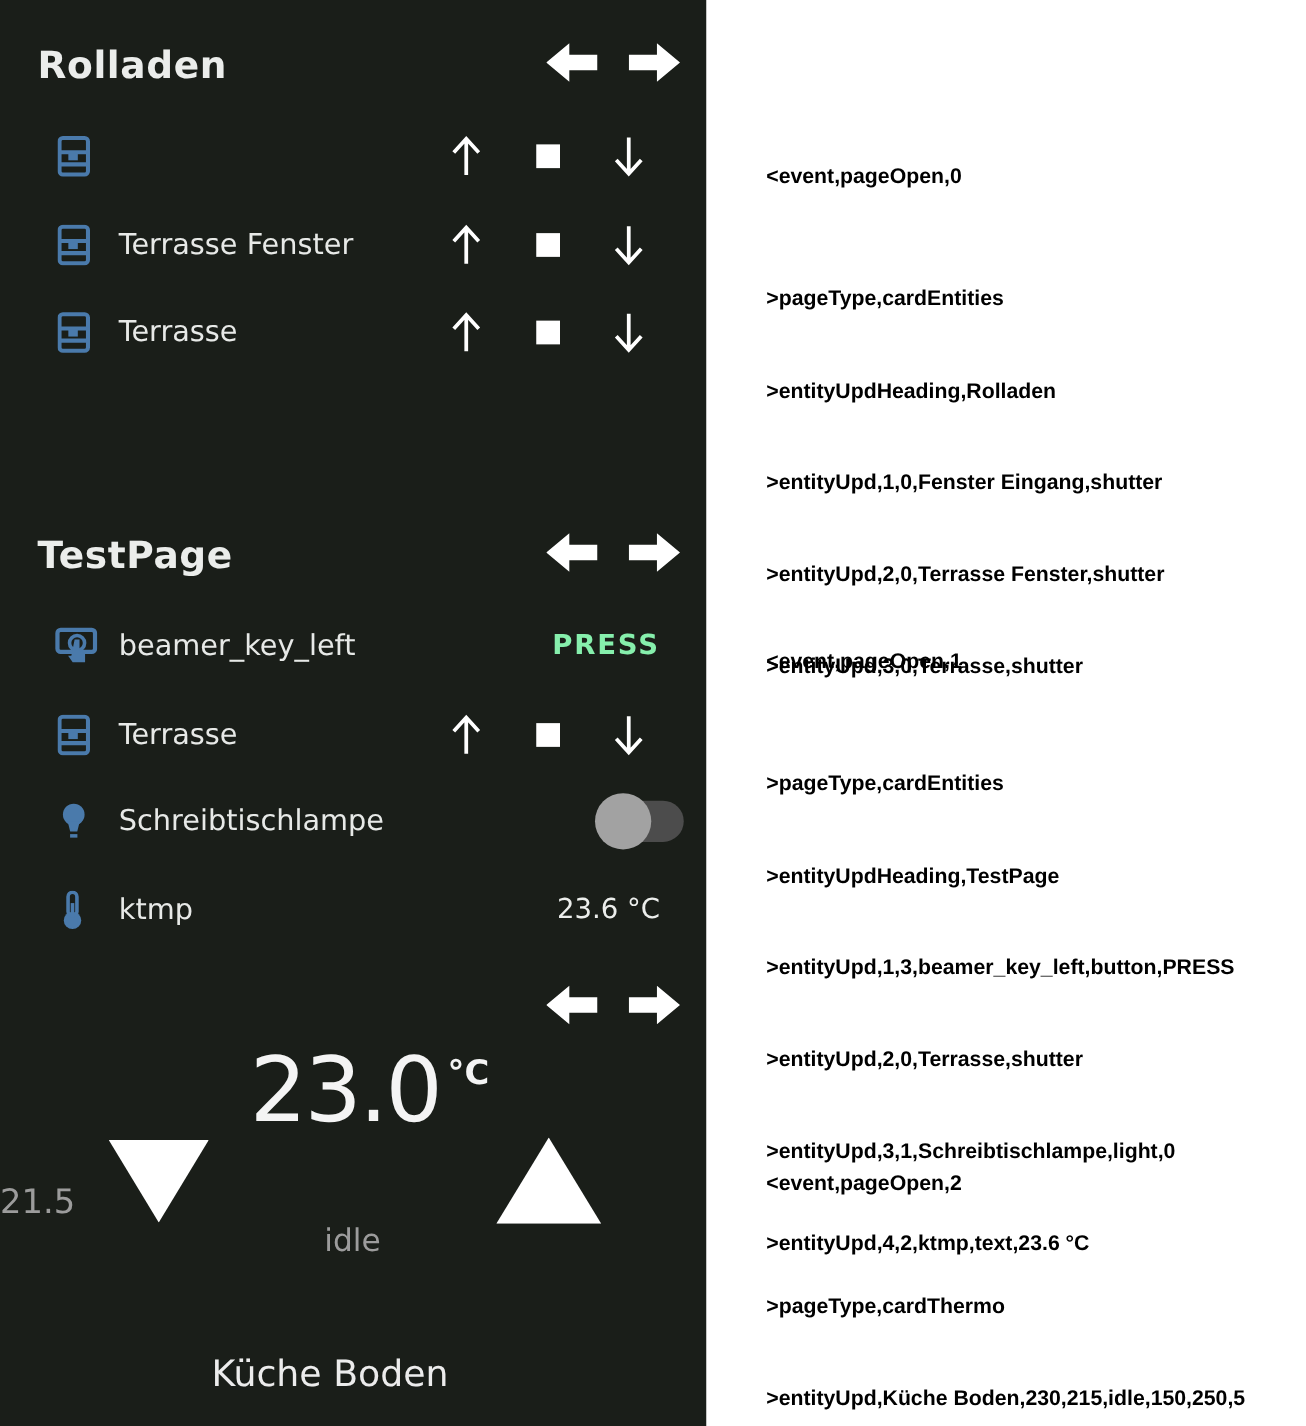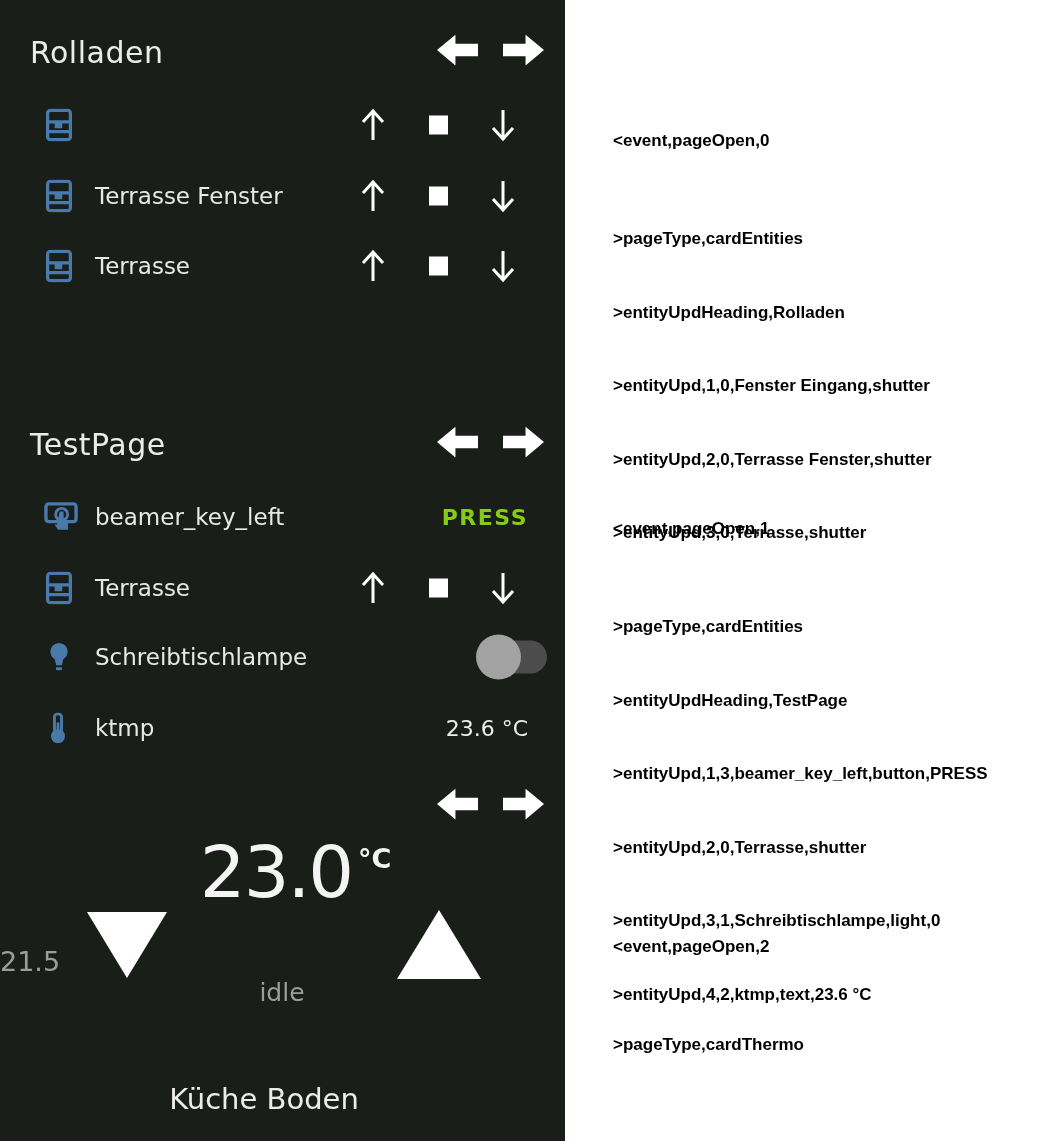--- a/index.html
+++ b/index.html
@@ -7,21 +7,21 @@
     width:1045px; height:1141px; position:relative;
     background:#ffffff; overflow:hidden;
     font-family:"DejaVu Sans", sans-serif;
   }
   
   .screen {
     position:absolute; left:0; top:0; width:565px; height:1141px;
     background:#1a1e19;
   }
   .heading {
-    position:absolute; left:30px; margin:0; font-size:30px; font-weight:400;
+    position:absolute; left:30px; margin:0; font-size:30px; font-weight:700;
     color:#ebedeb; letter-spacing:0.5px;
   }
   .nav { position:absolute; top:0; width:41px; height:34px; }
   .nav-wrap { position:absolute; left:0; width:565px; height:34px; }
   .nav.prev { left:437px; }
   .nav.next { left:503px; }
 
   .row { position:absolute; left:0; width:565px; height:64px; }
   .row .eicon { position:absolute; left:46px; top:50%; transform:translateY(-50%); }
   .row .eicon.therm { left:49px; }
@@ -30,21 +30,21 @@
     font-size:23px; color:#e7e9e7; white-space:nowrap;
   }
   .ctl { position:absolute; top:50%; transform:translateY(-50%); cursor:pointer; }
   .ctl.up   { left:359px; }
   .ctl.stop { left:429px; width:19px; height:19px; background:#ffffff; }
   .ctl.down { left:489px; }
   .evalue {
     position:absolute; right:37px; top:50%; transform:translateY(-50%);
     font-size:22px; color:#eceeec; white-space:nowrap;
   }
-  .evalue.press { color:#84cc16; font-weight:700; letter-spacing:1.5px; }
+  .evalue.press { color:#86efac; font-weight:700; letter-spacing:1.5px; }
 
   
   .toggle { position:absolute; right:18px; top:50%; transform:translateY(-50%); width:64px; height:33px; }
   .toggle .track { position:absolute; left:0; top:0; width:64px; height:33px; border-radius:17px; background:#4c4c4c; }
   .toggle .knob  { position:absolute; left:-7px; top:-6px; width:45px; height:45px; border-radius:50%; background:#a2a2a2; }
 
   
   .big-temp {
     position:absolute; top:836px; left:0; width:552px; text-align:center;
     font-size:72px; font-weight:400; color:#f4f4f4; letter-spacing:-2px; line-height:1;
@@ -235,13 +235,14 @@
   <div>&gt;entityUpdHeading,TestPage</div>
   <div>&gt;entityUpd,1,3,beamer_key_left,button,PRESS</div>
   <div>&gt;entityUpd,2,0,Terrasse,shutter</div>
   <div>&gt;entityUpd,3,1,Schreibtischlampe,light,0</div>
   <div>&gt;entityUpd,4,2,ktmp,text,23.6 °C</div>
 </div>
 
 <div class="log log-3">
   <div class="event">&lt;event,pageOpen,2</div>
   <div>&gt;pageType,cardThermo</div>
+  <div>&gt;entityUpd,Küche Boden,230,215,idle,150,250,5</div>
 </div>
 
 </body></html>

